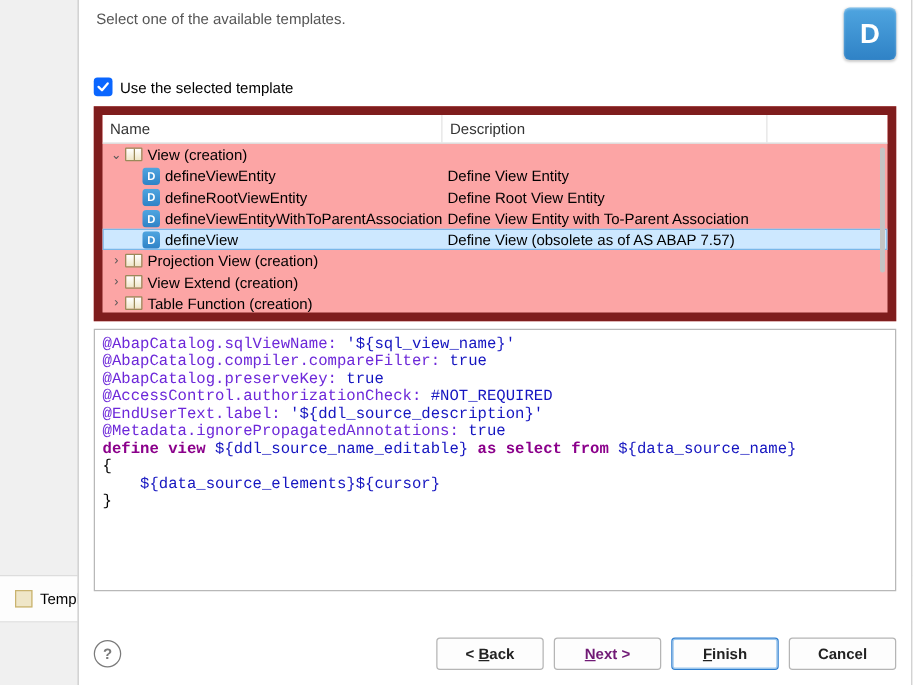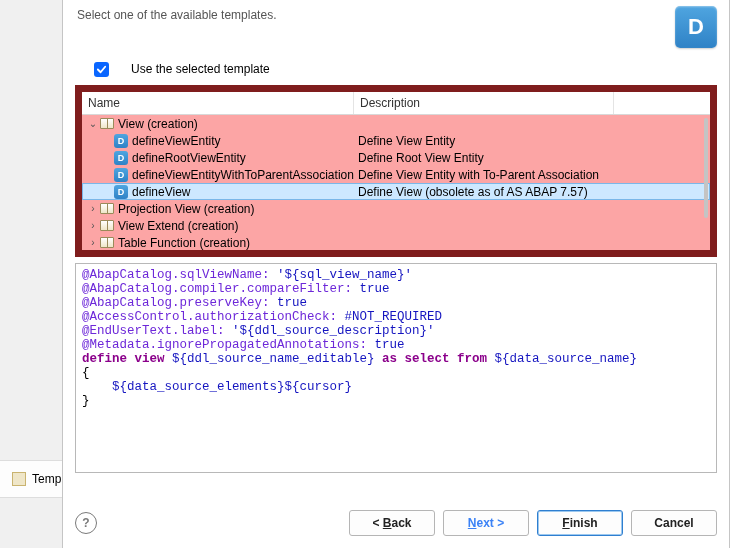--- a/index.html
+++ b/index.html
@@ -58,22 +58,22 @@
     align-items: center;
     justify-content: center;
     color: #fff;
     font-weight: bold;
     font-size: 22px;
     box-shadow: inset 0 1px 2px rgba(255,255,255,.4), 0 1px 2px rgba(0,0,0,.2);
   }
   .checkbox-row {
     padding: 4px 12px 8px 12px;
     display: flex;
-    gap: 22px;
-    margin-left: 19px;
+    align-items: center;
+    gap: 6px;
   }
   .checkbox {
     width: 15px; height: 15px;
     border-radius: 3px;
     background: #0a66ff;
     display: inline-flex;
     align-items: center;
     justify-content: center;
   }
   .checkbox svg { width: 11px; height: 11px; }
@@ -168,21 +168,21 @@
     height: 26px;
     border: 1px solid #b5b5b5;
     background: #fdfdfd;
     border-radius: 3px;
     display:inline-flex; align-items:center; justify-content:center;
     padding: 0 14px;
     color:#222;
     cursor: pointer;
     font-weight: bold;
   }
-  .btn.disabled { color:#3b82f6; cursor:default;}
+  .btn.disabled { color:#701a75; cursor:default;}
   .btn.primary { border-color:#2f7fd0; box-shadow: 0 0 0 1px #9cc8ef inset;}
   .table-scroll {
     position:absolute; right:2px; top:26px; width:4px; height:100px;
     background:#c4c4c4; border-radius:2px;
   }
 </style>
 </head>
 <body>
 
 <div class="bg-bottom-bar">

